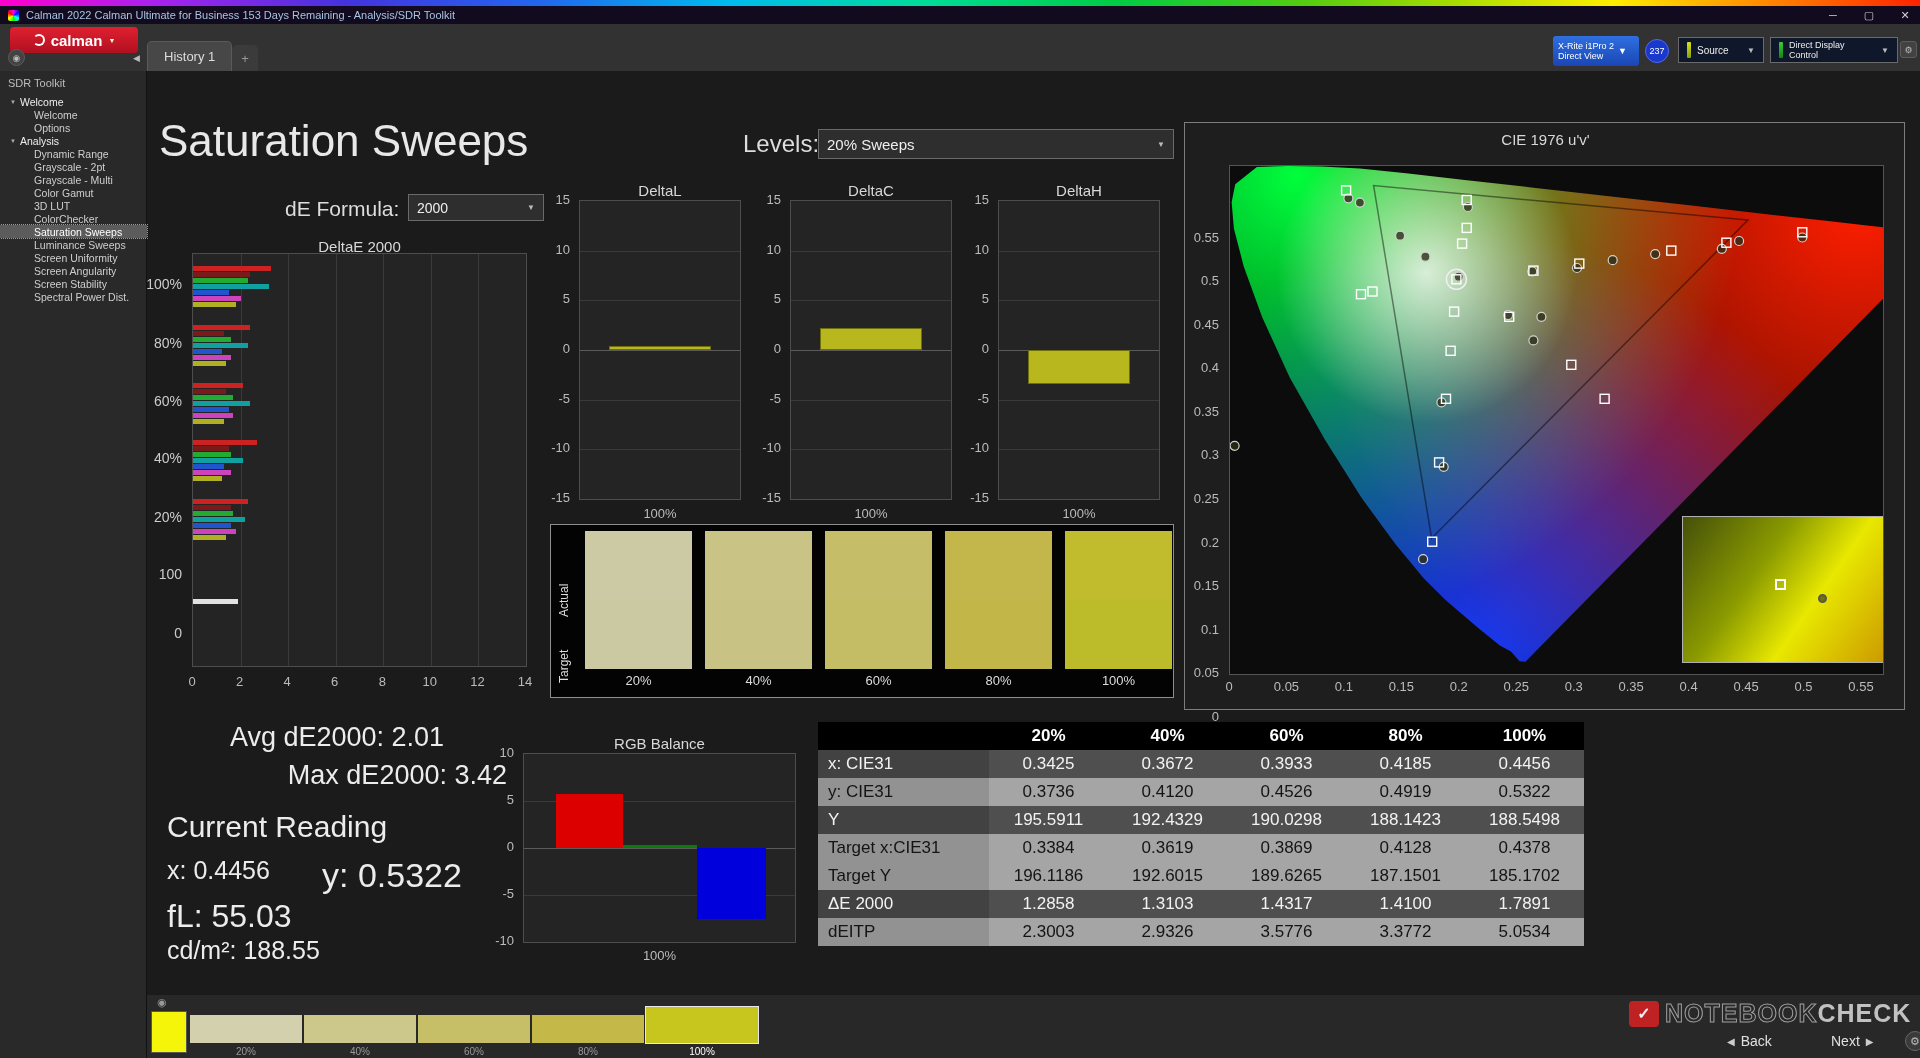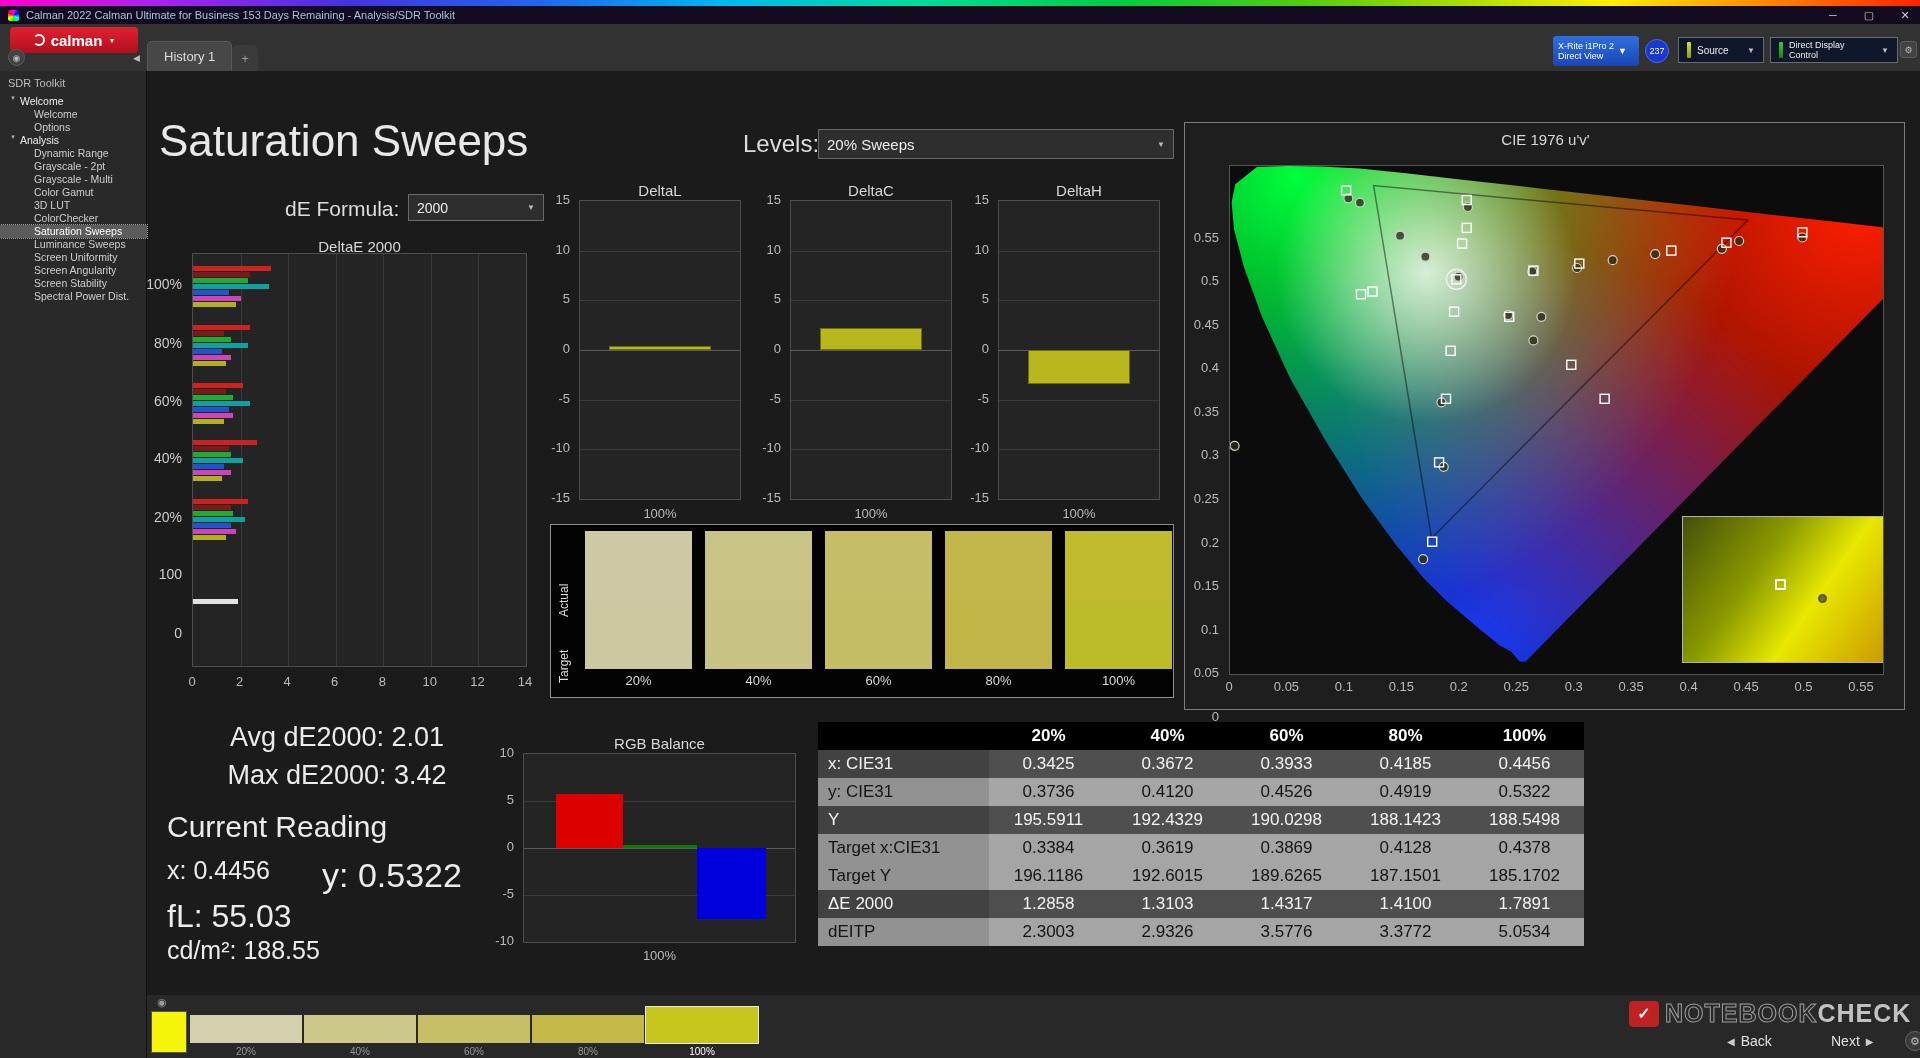--- a/index.html
+++ b/index.html
@@ -21,21 +21,21 @@
 .tabplus{position:absolute;top:21px;height:26px;width:26px;background:#3b3b3b;border-radius:5px 5px 0 0;color:#999;font-size:13px;display:flex;align-items:center;justify-content:center}
 .meterbtn{position:absolute;left:1553px;top:12px;width:86px;height:30px;background:linear-gradient(#2f6fe0,#1a46b4);border-radius:3px;color:#fff;font-size:9px;line-height:10px;display:flex;align-items:center;padding:0 5px;gap:4px}
 .badge{position:absolute;left:1645px;top:15px;width:24px;height:24px;border-radius:50%;background:#1a38cc;border:1px solid #4a6af0;color:#fff;font-size:9px;display:flex;align-items:center;justify-content:center}
 .dd{background:#2e2e2e;border:1px solid #6a6a6a;color:#eee;display:flex;align-items:center;justify-content:space-between;padding:0 8px}
 .dd .caret{font-size:8px;color:#bbb;margin-left:6px}
 .ctrl-dd{position:absolute;top:13px;height:26px;font-size:10px;background:#0f172a}
 .accent{width:4px;height:16px;margin-right:6px;border-radius:1px}
 .sidebar{position:absolute;left:0;top:71px;width:147px;height:987px;background:#292929;border-right:1px solid #111}
 .sdrlabel{position:absolute;left:8px;top:6px;color:#bdbdbd;font-size:11px}
 .tree{position:absolute;left:0;top:24px;width:147px}
-.tree-item{display:flex;height:13px;color:#cfcfcf;font-size:10.5px;cursor:default;white-space:nowrap}
+.tree-item{display:flex;align-items:center;height:13px;color:#cfcfcf;font-size:10.5px;cursor:default;white-space:nowrap}
 .tree-item.lvl0{padding-left:10px;color:#eee}
 .tree-item.lvl1{padding-left:34px}
 .tree-item .tw{font-size:6px;margin-right:4px;color:#aaa}
 .tree-item.selected{background:#5c5c5c;color:#fff;outline:1px dotted #9a9a9a}
 .pagetitle{position:absolute;left:159px;top:116px;font-size:44px;color:#e8e8e8}
 .lvl-label{position:absolute;color:#ddd}
 .plot{position:absolute;background:#242424;border:1px solid #4d4d4d}
 .gv{position:absolute;top:0;bottom:0;width:1px;background:#3a3a3a}
 .gh{position:absolute;left:0;right:0;height:1px;background:#3a3a3a}
 .gh.zero{background:#5a5a5a}
@@ -465,21 +465,21 @@
         <div class="cxt" style="left: 328.737px;">0.3</div>
         <div class="cxt" style="left: 386.193px;">0.35</div>
         <div class="cxt" style="left: 443.649px;">0.4</div>
         <div class="cxt" style="left: 501.105px;">0.45</div>
         <div class="cxt" style="left: 558.561px;">0.5</div>
         <div class="cxt" style="left: 616.018px;">0.55</div>
       </div>
   </div>
 
   <div class="stat" style="left:167px;top:722px;width:340px;text-align:center;font-size:27px">Avg dE2000: 2.01</div>
-  <div class="stat" style="left:167px;top:760px;width:340px;text-align:center;font-size:27px">Max dE2000: 3.42</div>
+  <div class="stat" style="left:167px;top:760px;width:340px;text-align:right;font-size:27px">Max dE2000: 3.42</div>
   <div class="stat" style="left:167px;top:810px;font-size:30px">Current Reading</div>
   <div class="stat" style="left:167px;top:856px;font-size:25px">x: 0.4456</div>
   <div class="stat" style="left:322px;top:856px;font-size:34px">y: 0.5322</div>
   <div class="stat" style="left:167px;top:898px;font-size:32px">fL: 55.03</div>
   <div class="stat" style="left:167px;top:936px;font-size:25px">cd/m²: 188.55</div>
 
   <div class="ctitle" style="left:523px;top:735px;width:273px">RGB Balance</div>
   <div class="ticks" style="left:480px;top:753px;width:38px;height:190px">
       <div class="yt2" style="top: -8px;">10</div>
       <div class="yt2" style="top: 39px;">5</div>

